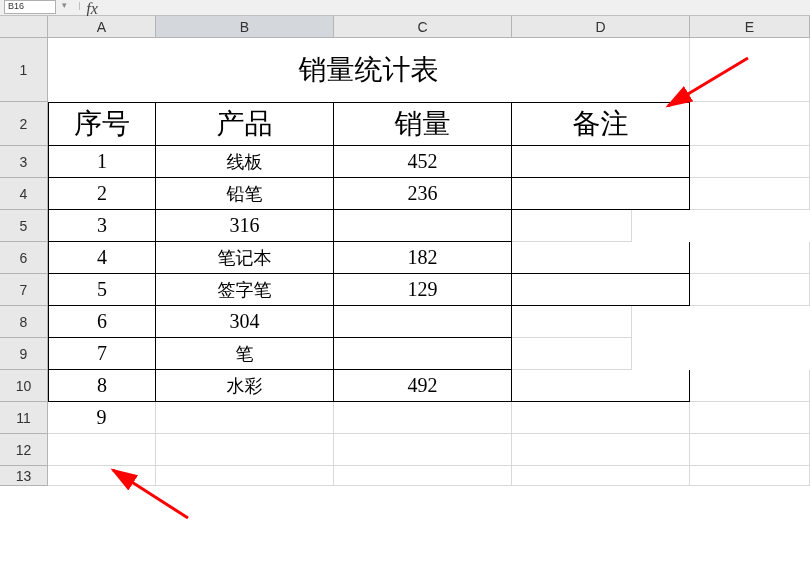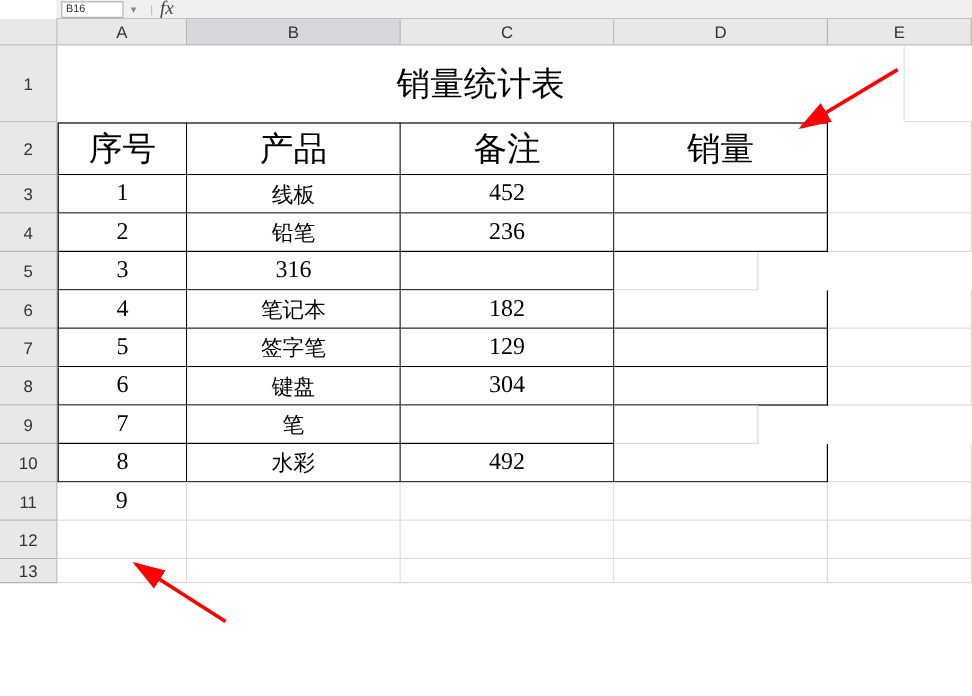--- a/index.html
+++ b/index.html
@@ -13,25 +13,23 @@
       width: 810px;
       height: 580px;
       overflow: hidden;
       position: relative;
     }
     .formula-bar {
       height: 16px;
       background: #f0f0f0;
       border-bottom: 1px solid #c0c0c0;
       display: flex;
-      align-items: center;
       font-size: 9px;
       color: #555;
       padding-left: 4px;
-      margin-left: 47px;
     }
     .name-box {
       width: 52px;
       height: 14px;
       background: #fff;
       border: 1px solid #b0b0b0;
       padding-left: 3px;
       font-family: Arial, sans-serif;
       font-size: 9px;
       color: #333;
@@ -192,29 +190,29 @@
       <div class="row-header">9</div>
       <div class="row-header">10</div>
       <div class="row-header">11</div>
       <div class="row-header">12</div>
       <div class="row-header" style="height:20px">13</div>
     </div>
 
     <div class="cells">
 
       <div class="cell-row tall">
-        <div class="cell title-cell" style="width:706px;">销量统计表</div>
+        <div class="cell title-cell" style="width:642px;">销量统计表</div>
         <div class="cell col-E"></div>
       </div>
 
       <div class="cell-row med">
         <div class="cell col-A data-border data-border-left data-border-top header-text">序号</div>
         <div class="cell col-B data-border data-border-top header-text">产品</div>
+        <div class="cell col-C data-border data-border-top header-text">销量</div>
         <div class="cell col-D data-border data-border-top header-text">备注</div>
-        <div class="cell col-C data-border data-border-top header-text">销量</div>
         <div class="cell col-E"></div>
       </div>
 
       <div class="cell-row">
         <div class="cell col-A data-border data-border-left plain-cell">1</div>
         <div class="cell col-B data-border">线板</div>
         <div class="cell col-C data-border plain-cell">452</div>
         <div class="cell col-D data-border"></div>
         <div class="cell col-E"></div>
       </div>
@@ -240,21 +238,20 @@
       </div>
       <div class="cell-row">
         <div class="cell col-A data-border data-border-left plain-cell">5</div>
         <div class="cell col-B data-border">签字笔</div>
         <div class="cell col-C data-border plain-cell">129</div>
         <div class="cell col-D data-border"></div>
         <div class="cell col-E"></div>
       </div>
       <div class="cell-row">
         <div class="cell col-A data-border data-border-left plain-cell">6</div>
-        <div class="cell col-B data-border">键盘</div>
         <div class="cell col-C data-border plain-cell">304</div>
         <div class="cell col-D data-border"></div>
         <div class="cell col-E"></div>
       </div>
       <div class="cell-row">
         <div class="cell col-A data-border data-border-left plain-cell">7</div>
         <div class="cell col-B data-border">笔</div>
         <div class="cell col-D data-border"></div>
         <div class="cell col-E"></div>
       </div>

